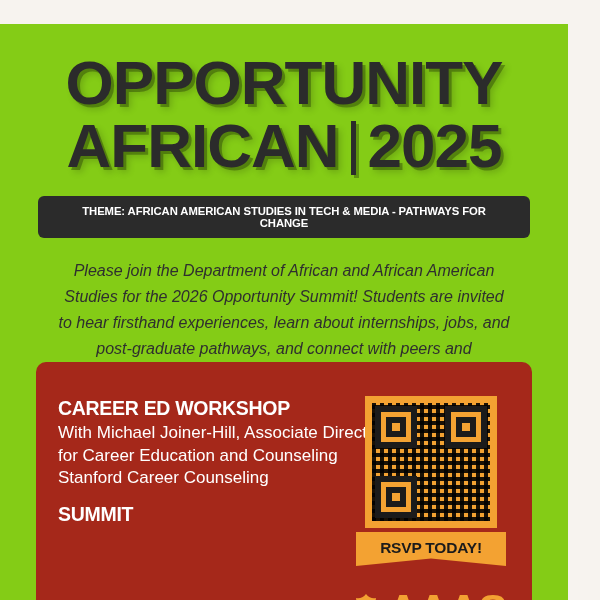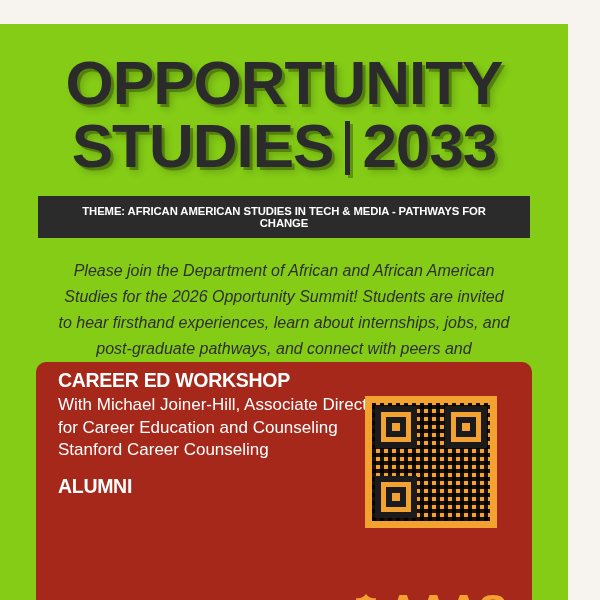--- a/index.html
+++ b/index.html
@@ -63,20 +63,21 @@
   
   .theme-bar {
     margin: 22px 38px 0 38px;
     background: #2b2b2b;
     color: #ffffff;
     text-align: center;
     font-size: 11.3px;
     font-weight: bold;
     letter-spacing: -0.1px;
     padding: 9px 22px;
+    border-radius: 6px;
   }
 
   
   .intro {
     margin: 20px 58px 0 58px;
     text-align: center;
     font-style: italic;
     font-size: 16px;
     line-height: 1.62;
     color: #2f2f2f;
@@ -90,21 +91,21 @@
     top: 338px;
     bottom: 0;
     background: #a5281a;
     color: #ffffff;
     border-radius: 10px 10px 0 0;
     overflow: hidden;
   }
   .schedule {
     position: absolute;
     left: 22px;
-    top: 8px;
+    top: 36px;
     width: 330px;
   }
   .sched-item {
     margin-bottom: 14px;
   }
   .sched-title {
     font-size: 19.5px;
     font-weight: bold;
     letter-spacing: -0.3px;
     margin: 0 0 3px 0;
@@ -205,56 +206,57 @@
   }
 </style>
 </head>
 <body>
 
 <div class="poster">
 
   <div class="title-block">
     <div class="title-line title-line-1">OPPORTUNITY</div>
     <div class="title-line title-line-2">
-      <span>STUDIES</span>
+      <span>AFRICAN</span>
       <span class="title-divider"></span>
-      <span>2033</span>
+      <span>2025</span>
     </div>
   </div>
 
   <div class="theme-bar">THEME: AFRICAN AMERICAN STUDIES IN TECH &amp; MEDIA - PATHWAYS FOR CHANGE</div>
 
   <div class="intro">Please join the Department of African and African American Studies for the 2026 Opportunity Summit! Students are invited to hear firsthand experiences, learn about internships, jobs, and post-graduate pathways, and connect with peers and professionals navigating careers in technology and media. Dinner and dessert will be provided.</div>
 
   <div class="panel">
 
     <div class="schedule">
 
       <div class="sched-item">
         <div class="sched-title">CAREER ED WORKSHOP</div>
         <div class="sched-desc" style="white-space: pre-line;">With Michael Joiner-Hill, Associate Director for Career Education and Counseling
 Stanford Career Counseling</div>
       </div>
 
       <div class="sched-item sched-gap-sm">
-        <div class="sched-title">ALUMNI</div>
+        <div class="sched-title">SUMMIT</div>
       </div>
 
       <div class="sched-item">
       </div>
 
 
     </div>
 
     <div class="rsvp-wrap">
       <div class="qr-frame">
         <div class="qr-code">
           <div class="qr-fq-bl"></div>
         </div>
       </div>
+      <div class="rsvp-banner">RSVP TODAY!</div>
     </div>
 
     <div class="aaas-logo">
       <span class="aaas-mark">
         <svg viewBox="0 0 34 36" width="34" height="36" aria-hidden="true">
           <path d="M17 2 C20 6 24 7 27 6 C26 11 28 14 31 16 C27 17 25 20 25 24 C22 22 19 22 17 24 C15 22 12 22 9 24 C9 20 7 17 3 16 C6 14 8 11 7 6 C10 7 14 6 17 2 Z" fill="#f3a232"></path>
           <circle cx="13" cy="14" r="2" fill="#a5281a"></circle>
           <circle cx="21" cy="14" r="2" fill="#a5281a"></circle>
           <path d="M12 28 h10 v7 h-10 z" fill="#f3a232"></path>
         </svg>

